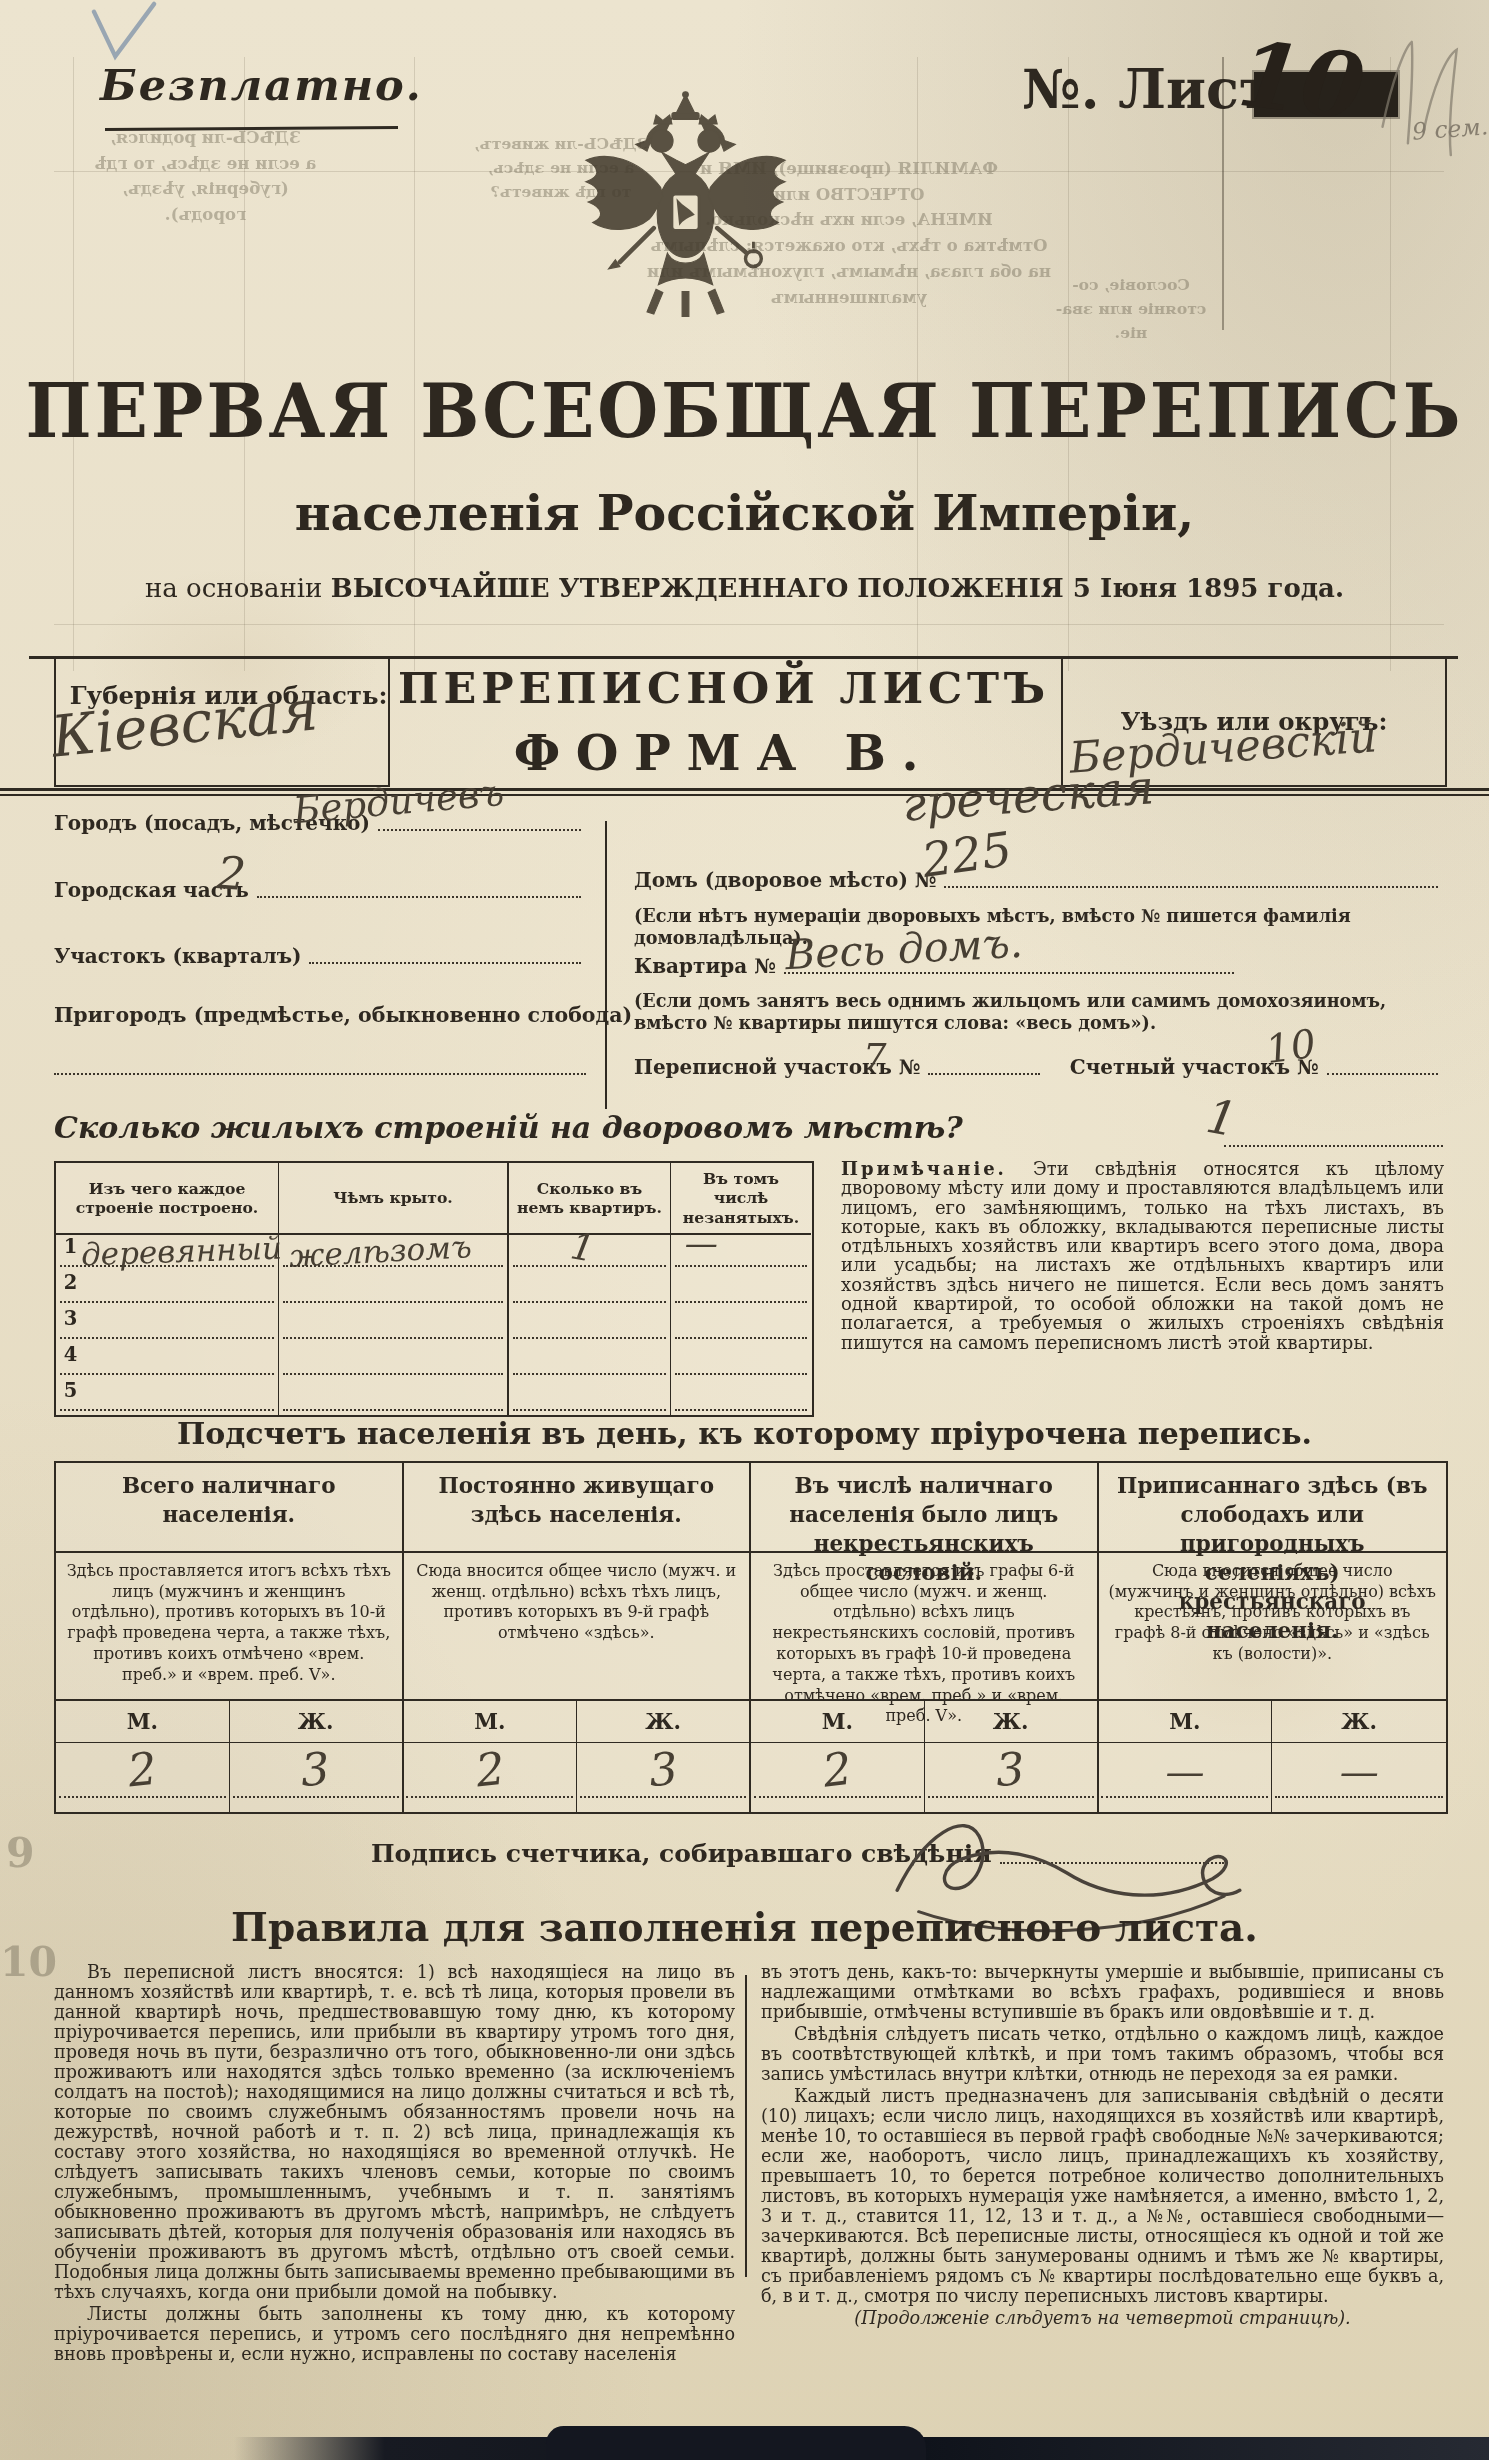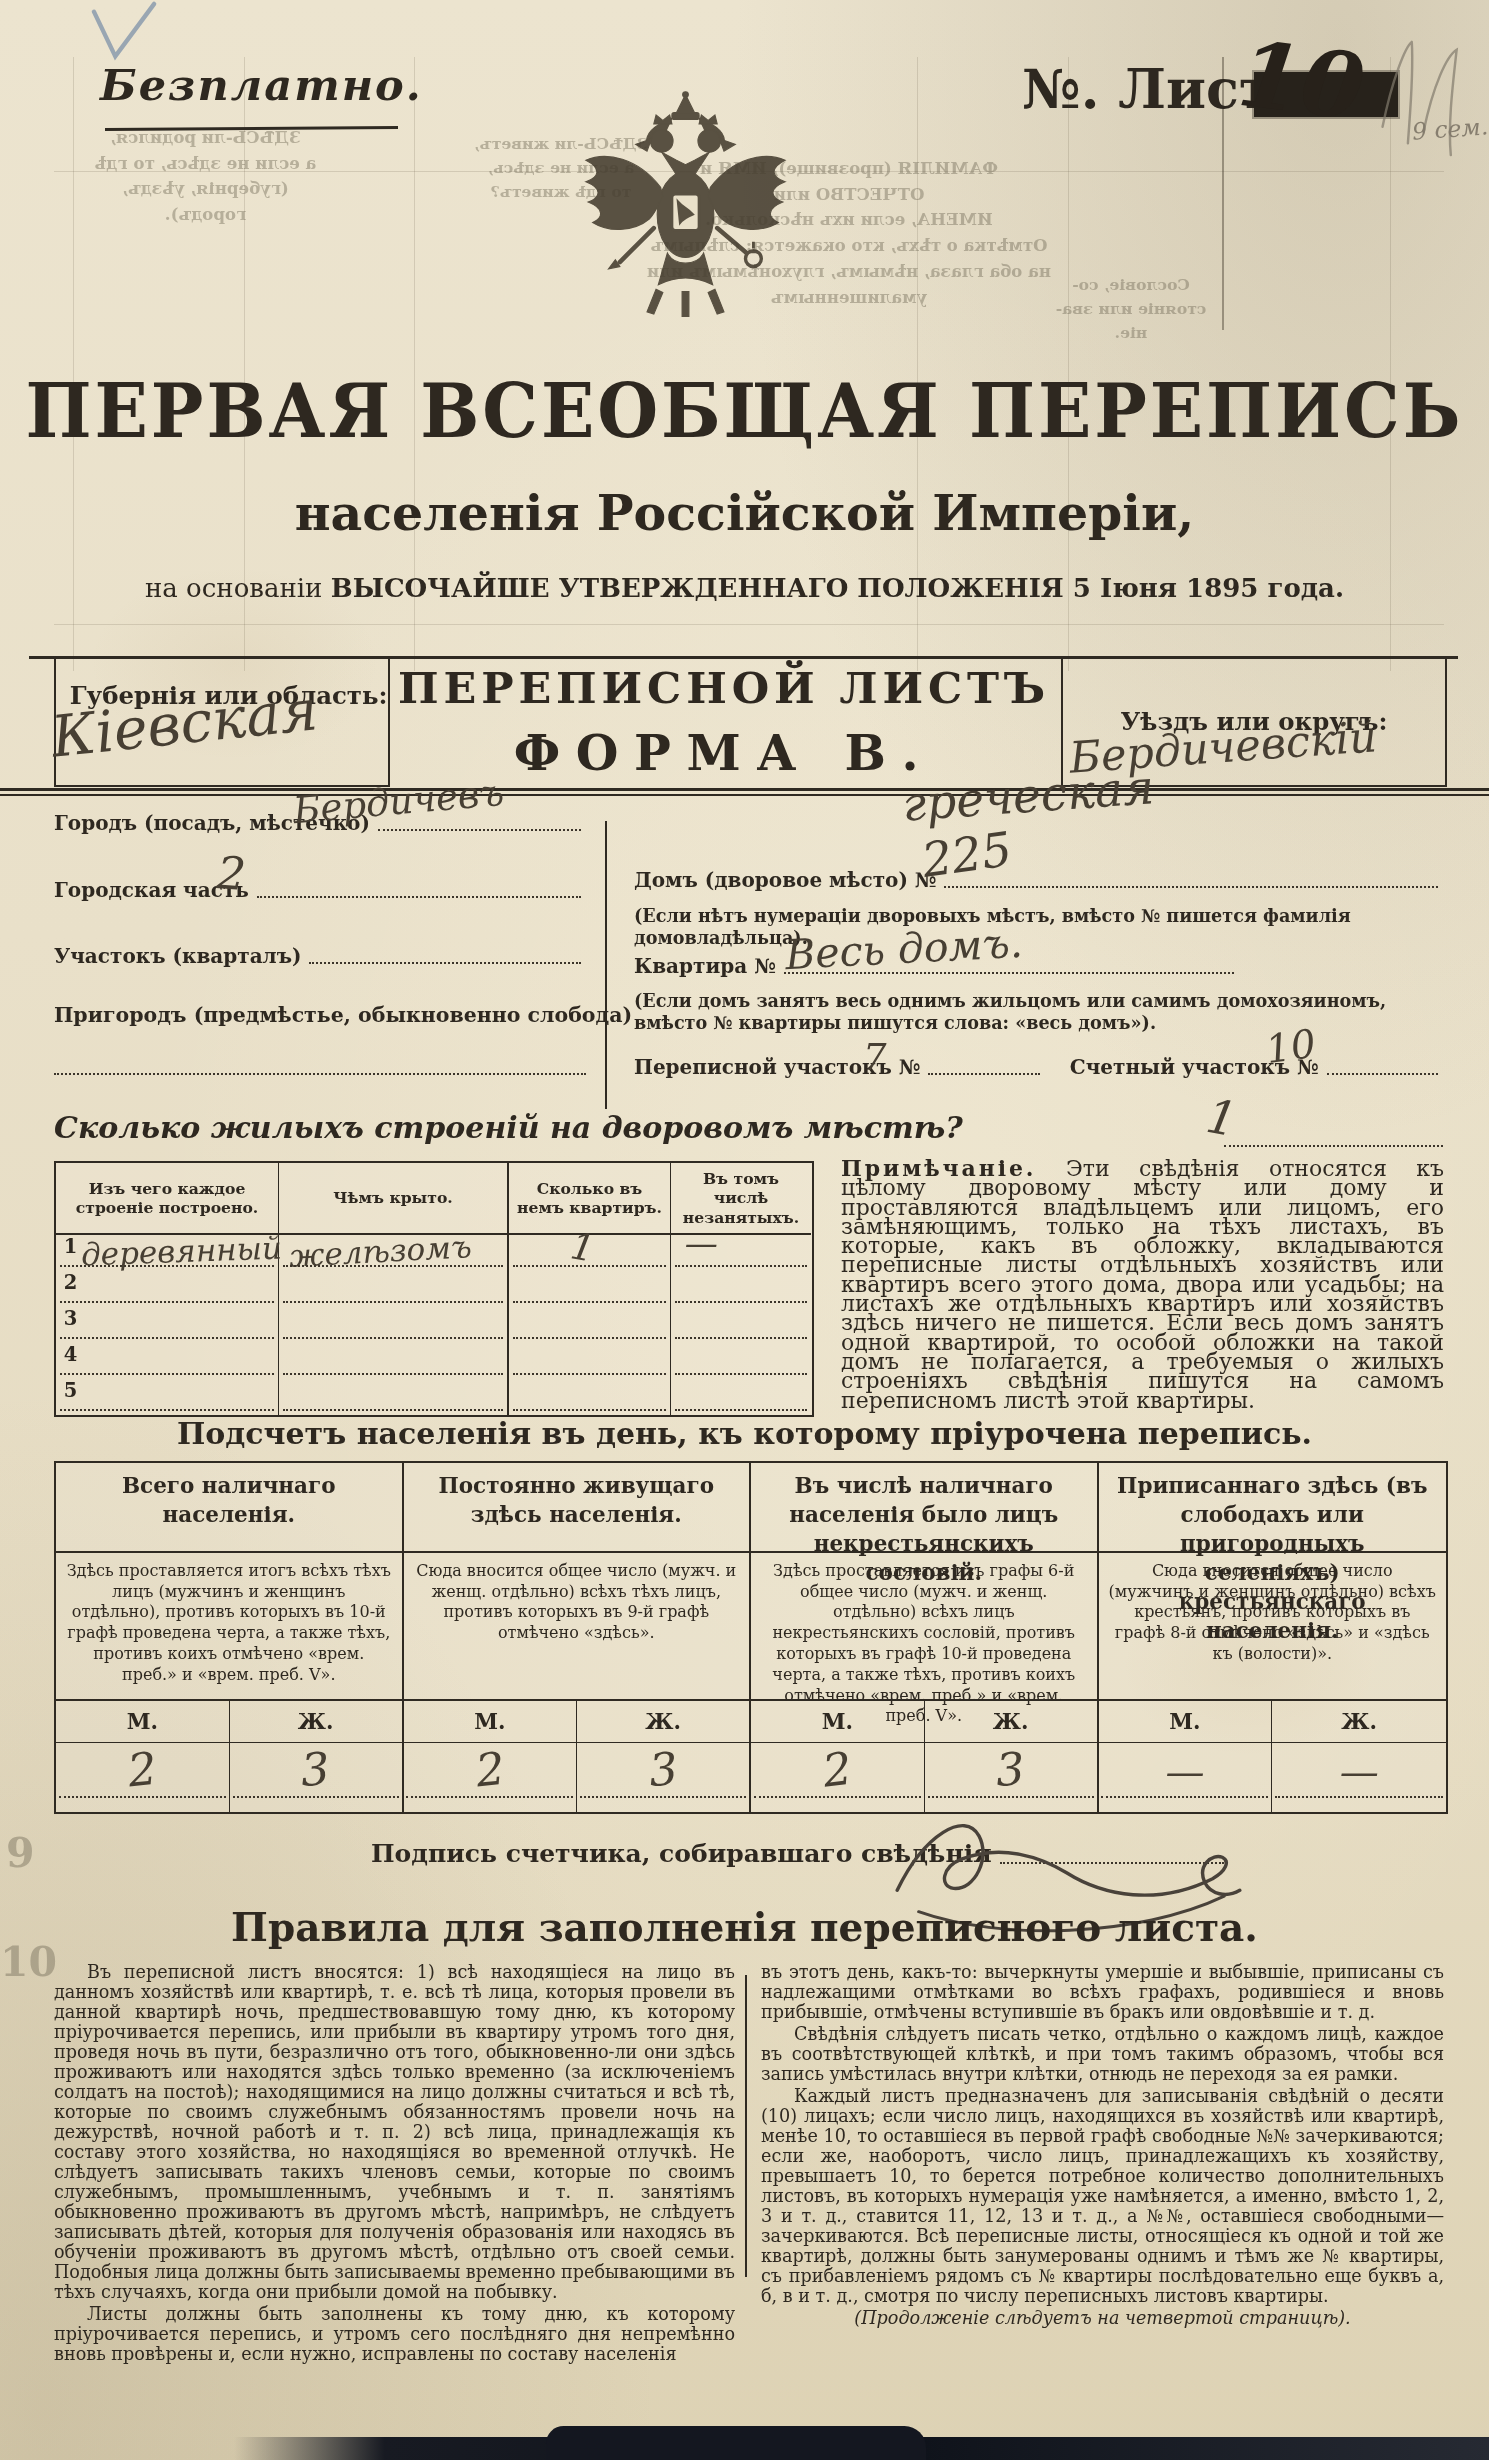--- a/index.html
+++ b/index.html
@@ -273,21 +273,21 @@
         <span class="dotline"></span>
       </div>
     <div class="bt-c">
         <span class="dotline"></span>
       </div>
     <div class="bt-c last">
         <span class="dotline"></span>
       </div>
   </div>
 
-  <div class="abs" style="left:841px;top:1159px;width:603px;font-size:22px;line-height:19.3px;text-align:justify;">
+  <div class="abs" style="left:841px;top:1159px;width:603px;font-size:18px;line-height:19.3px;text-align:justify;">
     <b style="letter-spacing:2.9px;">Примѣчаніе.</b>
     <span>Эти свѣдѣнія относятся къ цѣлому дворовому мѣсту или дому и проставляются владѣльцемъ или лицомъ, его замѣняющимъ, только на тѣхъ листахъ, въ которые, какъ въ обложку, вкладываются переписные листы отдѣльныхъ хозяйствъ или квартиръ всего этого дома, двора или усадьбы; на листахъ же отдѣльныхъ квартиръ или хозяйствъ здѣсь ничего не пишется. Если весь домъ занятъ одной квартирой, то особой обложки на такой домъ не полагается, а требуемыя о жилыхъ строеніяхъ свѣдѣнія пишутся на самомъ переписномъ листѣ этой квартиры.</span>
   </div>
 
   <h3 class="abs center" style="left:0;top:1416px;width:1489px;font-size:30px;">Подсчетъ населенія въ день, къ которому пріурочена перепись.</h3>
 
   <div class="abs ctable" style="left:54px;top:1461px;width:1390px;">
     <div class="ct-title">Всего наличнаго населенія.</div>
     <div class="ct-title">Постоянно живущаго здѣсь населенія.</div>
     <div class="ct-title">Въ числѣ наличнаго населенія было лицъ некрестьянскихъ сословій.</div>

